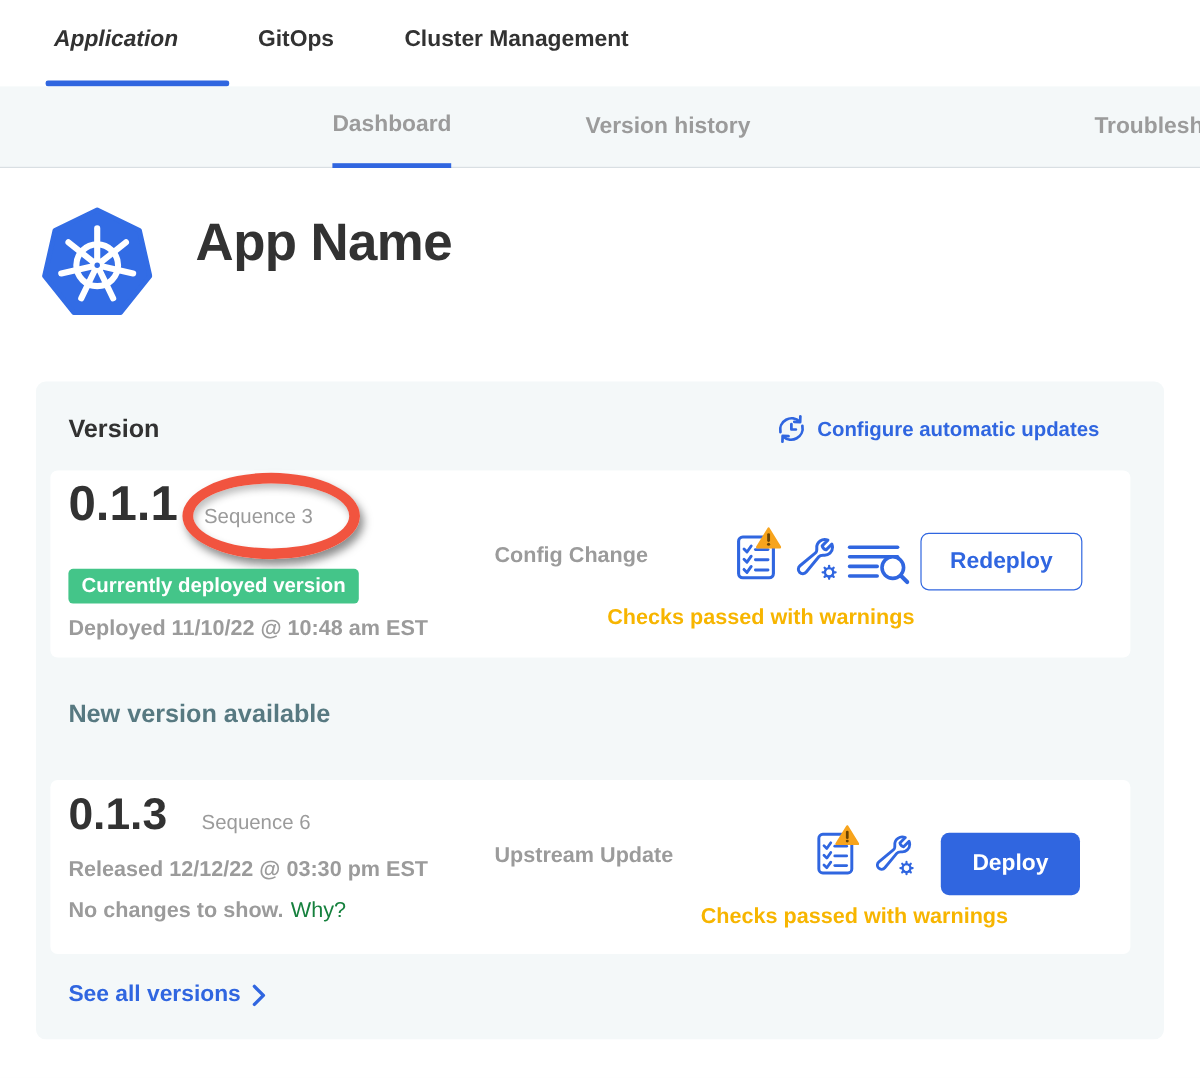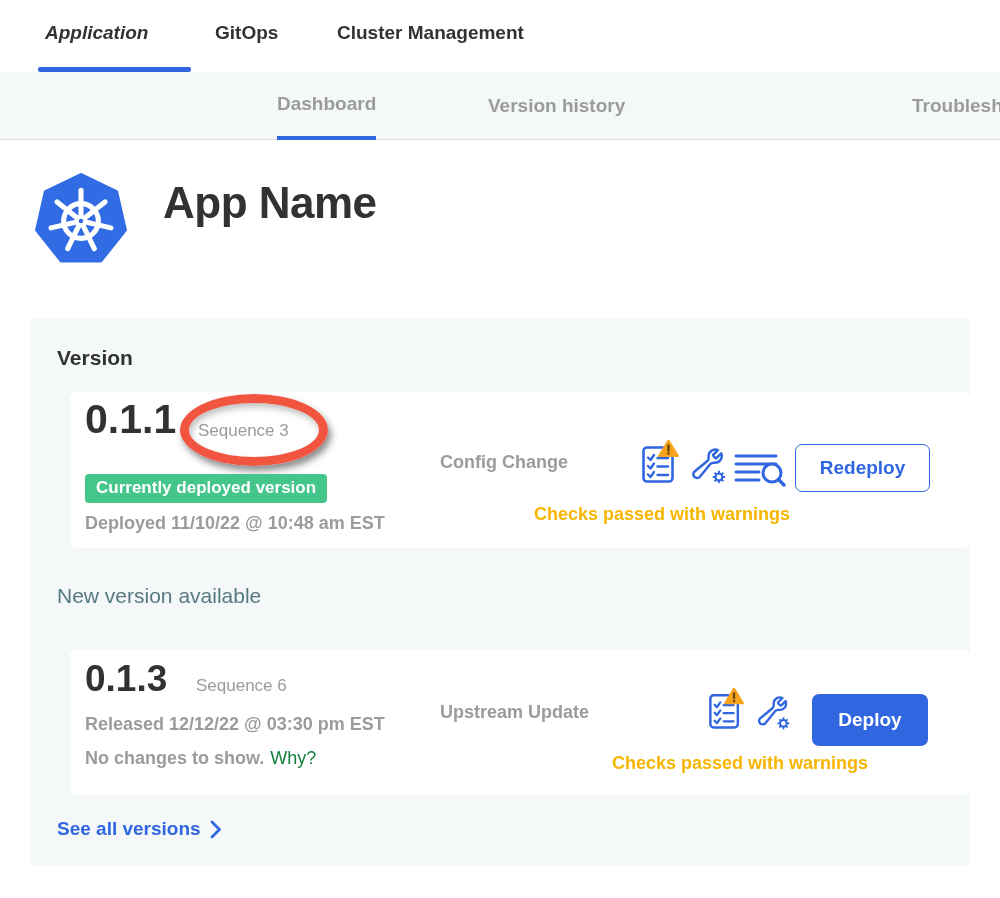--- a/index.html
+++ b/index.html
@@ -32,21 +32,21 @@
   .hdr-link { font-size:18px; font-weight:700; color:#3066e0; cursor:pointer; }
   .hdr-divider { width:1px; height:22px; background:#d4dadf; margin:0 17px; }
 
   
   .panel { position:absolute; left:30px; top:318px; width:940px; height:548px; background:#f4f8f9; border-radius:8px; }
   .panel-title { position:absolute; left:27px; top:28px; font-size:21px; font-weight:700; color:#323232; }
   .panel-link { position:absolute; display:flex; align-items:center; gap:8px; color:#3066e0; font-size:17px; font-weight:700; cursor:pointer; }
   .link-check { left:373px; top:27px; }
   .link-auto { left:616px; top:26px; }
 
-  .card { position:absolute; left:40px; width:900px; background:#fff; border-radius:6px; }
+  .card { position:absolute; left:12px; width:900px; background:#fff; border-radius:6px; }
   .card-current { top:74px; height:156px; }
   .card-next { top:332px; height:145px; }
 
   .ver-number { position:absolute; left:15px; font-weight:800; color:#323232; }
   .ver-number-current { top:4px; font-size:41px; }
   .ver-number-next { top:8px; font-size:37px; }
   .ver-sequence { position:absolute; font-size:17px; color:#9b9b9b; }
   .seq-current { left:128px; top:29px; }
   .seq-next { left:126px; top:26px; }
 
@@ -69,21 +69,21 @@
   .icon-abs { position:absolute; cursor:pointer; }
   .checks-status { position:absolute; font-size:18px; font-weight:700; color:#f7b500; text-align:center; }
   .checks-current { left:362px; top:112px; width:460px; }
   .checks-next { left:440px; top:103px; width:460px; }
 
   .btn { position:absolute; display:flex; align-items:center; justify-content:center;
     font-size:19px; font-weight:700; border-radius:7px; cursor:pointer; }
   .btn-redeploy { left:725px; top:52px; width:135px; height:48px; background:#fff; color:#3066e0; border:1.5px solid #3066e0; }
   .btn-deploy { left:742px; top:44px; width:116px; height:52px; background:#3066e0; color:#fff; border:none; }
 
-  .new-version-heading { position:absolute; left:27px; top:266px; font-size:21px; font-weight:400; color:#577981; }
+  .new-version-heading { position:absolute; left:27px; top:266px; font-size:21px; font-weight:700; color:#577981; }
   .see-all { position:absolute; left:27px; top:500px; display:flex; align-items:center; gap:9px;
     font-size:19px; font-weight:700; color:#3066e0; cursor:pointer; }
 
   svg { display:block; }
 </style>
 </head>
 <body>
 
 <div class="page">
 
@@ -117,20 +117,32 @@
       <circle cx="45" cy="47" r="2.2" fill="#326ce5"></circle>
     </svg>
   </div>
   <h1 class="app-title">App Name</h1>
 
 
   <section class="panel">
     <h2 class="panel-title">Version</h2>
 
 
+    <span class="panel-link link-auto">
+      <span>
+        <svg width="27" height="27" viewBox="0 0 26 26" fill="none" stroke="#3066e0" stroke-width="2.2" stroke-linecap="round" stroke-linejoin="round">
+          <path d="M4.2 15.5A9.2 9.2 0 0 1 19.6 7"></path>
+          <polyline points="20.2,2.8 20,7.5 15.3,7.2"></polyline>
+          <path d="M21.8 10.5A9.2 9.2 0 0 1 6.4 19"></path>
+          <polyline points="5.8,23.2 6,18.5 10.7,18.8"></polyline>
+          <path d="M13 9 V13.4 H16.6"></path>
+        </svg>
+      </span>
+      <span>Configure automatic updates</span>
+    </span>
 
     <div class="card card-current">
       <div class="ver-number ver-number-current">0.1.1</div>
       <div class="ver-sequence seq-current">Sequence 3</div>
       <div class="annotation-ellipse"></div>
       <div class="deployed-badge">Currently deployed version</div>
       <div class="meta-text deployed-at">Deployed 11/10/22 @ 10:48 am EST</div>
       <div class="source-label source-current">Config Change</div>
 
       <span class="icon-abs" style="left:571px; top:46px;">

